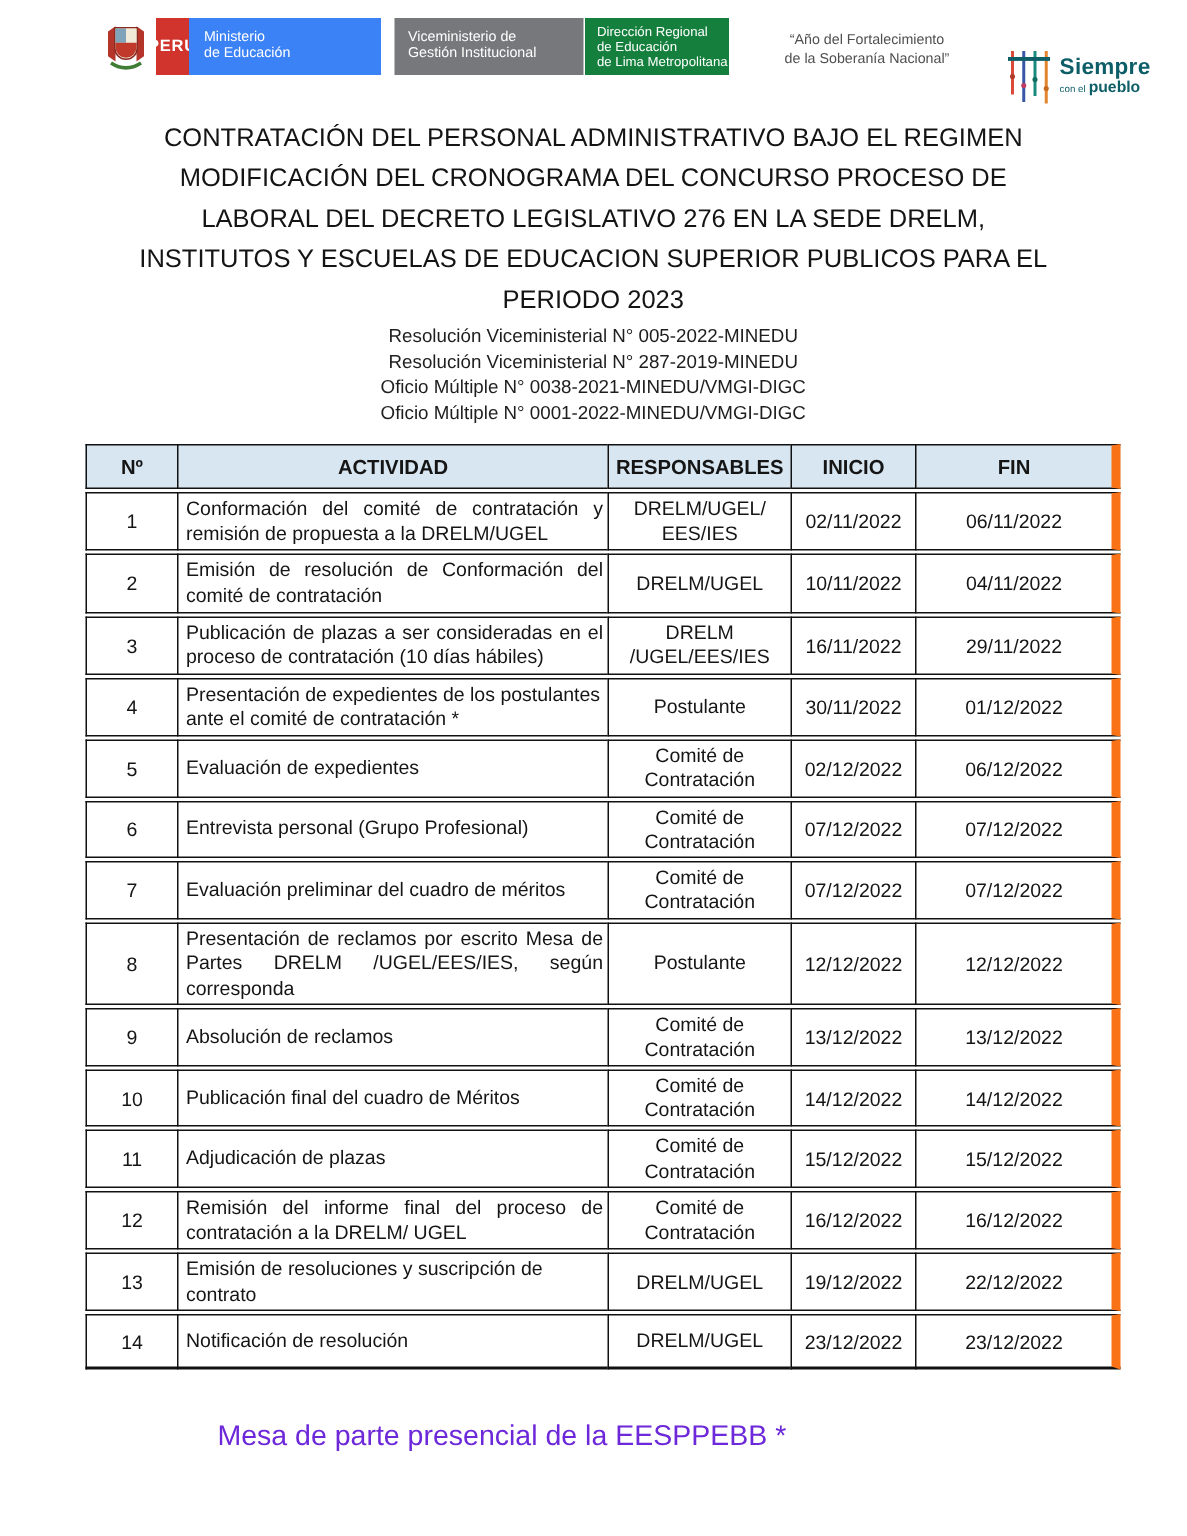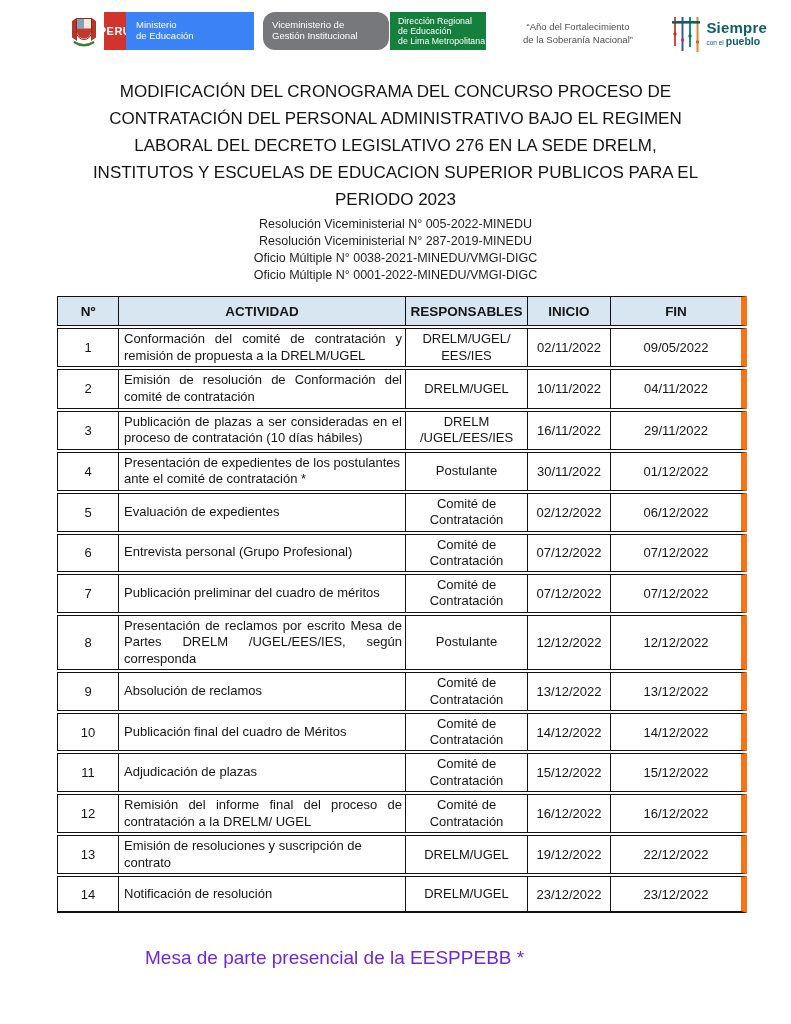--- a/index.html
+++ b/index.html
@@ -7,25 +7,25 @@
   body { width:791px; height:1024px; position:relative; font-family:"Liberation Sans","DejaVu Sans",sans-serif; color:#1b1b1b; }
   .page { width:791px; height:1024px; background:#fff; position:relative; overflow:hidden; }
 
   
   .topbar { position:absolute; top:12px; left:70px; right:10px; display:flex; align-items:flex-start; }
   .escudo { width:28px; height:34px; margin-top:2px; margin-right:6px; flex:0 0 auto; }
   .gov-boxes { display:flex; align-items:stretch; height:38px; }
   .box { display:flex; flex-direction:column; justify-content:center; color:#fff; line-height:1.15; }
   .box-peru { background:#d0342c; width:22px; align-items:center; font-weight:bold; font-size:11px; letter-spacing:.5px; }
   .box-minedu { background:#3b82f6; width:128px; padding-left:10px; font-size:9.5px; }
-  .box-vice { background:#77787b; width:126px; padding-left:9px; font-size:9.5px; margin-left:9px;border-radius:12px; }
+  .box-vice { background:#77787b; width:126px; padding-left:9px; font-size:9.5px; margin-left:9px; }
   .box-drelm { background:#15803d; width:96px; padding-left:8px; font-size:8.8px; margin-left:1px; }
   .pre { white-space:pre-line; }
   .year-quote { margin-left:28px; margin-top:9px; width:128px; text-align:center; font-size:9.5px; color:#4f4f4f; line-height:1.35; }
-  .slogan { margin-left:auto; margin-right:14px; display:flex; align-items:flex-start; margin-top:4px;justify-content:space-between; }
+  .slogan { margin-left:auto; margin-right:14px; display:flex; align-items:flex-start; margin-top:21px;justify-content:space-between; }
   .slogan svg { flex:0 0 auto; }
   .slogan-text { margin-left:5px; color:#0e5e68; line-height:1; margin-top:4px; }
   .slogan-top { font-weight:bold; font-size:15px; letter-spacing:.2px; }
   .slogan-bottom { display:flex; align-items:baseline; margin-top:1px; }
   .slogan-small { font-size:6.5px; margin-right:2px; }
   .slogan-bold { font-weight:bold; font-size:10.5px; }
 
   
   .doc-title { margin-top:78px; text-align:center; font-size:17px; line-height:27px; color:#141414; }
   .doc-title div { white-space:nowrap; }
@@ -92,22 +92,22 @@
         <div class="slogan-top">Siempre</div>
         <div class="slogan-bottom">
           <span class="slogan-small">con el</span>
           <span class="slogan-bold">pueblo</span>
         </div>
       </div>
     </div>
   </div>
 
   <div class="doc-title">
+    <div>CONTRATACIÓN DEL PERSONAL ADMINISTRATIVO BAJO EL REGIMEN</div>
     <div>MODIFICACIÓN DEL CRONOGRAMA DEL CONCURSO PROCESO DE</div>
-    <div>CONTRATACIÓN DEL PERSONAL ADMINISTRATIVO BAJO EL REGIMEN</div>
     <div>LABORAL DEL DECRETO LEGISLATIVO 276 EN LA SEDE DRELM,</div>
     <div>INSTITUTOS Y ESCUELAS DE EDUCACION SUPERIOR PUBLICOS PARA EL</div>
     <div>PERIODO 2023</div>
   </div>
 
   <div class="refs">
     <div>Resolución Viceministerial N° 005-2022-MINEDU</div>
     <div>Resolución Viceministerial N° 287-2019-MINEDU</div>
     <div>Oficio Múltiple N° 0038-2021-MINEDU/VMGI-DIGC</div>
     <div>Oficio Múltiple N° 0001-2022-MINEDU/VMGI-DIGC</div>
@@ -130,21 +130,21 @@
           <th>INICIO</th>
           <th>FIN</th>
         </tr>
       </thead>
       <tbody>
     <tr>
       <td class="cell-n">1</td>
       <td class="cell-act justify">Conformación del comité de contratación y remisión de propuesta a la DRELM/UGEL</td>
       <td class="cell-resp">DRELM/UGEL/ EES/IES</td>
       <td class="cell-date">02/11/2022</td>
-      <td class="cell-date">09/05/2022</td>
+      <td class="cell-date">06/11/2022</td>
     </tr>
 
     <tr>
       <td class="cell-n">2</td>
       <td class="cell-act justify">Emisión de resolución de Conformación del comité de contratación</td>
       <td class="cell-resp">DRELM/UGEL</td>
       <td class="cell-date">10/11/2022</td>
       <td class="cell-date">04/11/2022</td>
     </tr>
 
@@ -175,21 +175,21 @@
     <tr>
       <td class="cell-n">6</td>
       <td class="cell-act">Entrevista personal (Grupo Profesional)</td>
       <td class="cell-resp">Comité de Contratación</td>
       <td class="cell-date">07/12/2022</td>
       <td class="cell-date">07/12/2022</td>
     </tr>
 
     <tr>
       <td class="cell-n">7</td>
-      <td class="cell-act">Publicación preliminar del cuadro de méritos</td>
+      <td class="cell-act">Evaluación preliminar del cuadro de méritos</td>
       <td class="cell-resp">Comité de Contratación</td>
       <td class="cell-date">07/12/2022</td>
       <td class="cell-date">07/12/2022</td>
     </tr>
 
     <tr>
       <td class="cell-n">8</td>
       <td class="cell-act justify">Presentación de reclamos por escrito Mesa de Partes DRELM /UGEL/EES/IES, según corresponda</td>
       <td class="cell-resp">Postulante</td>
       <td class="cell-date">12/12/2022</td>

